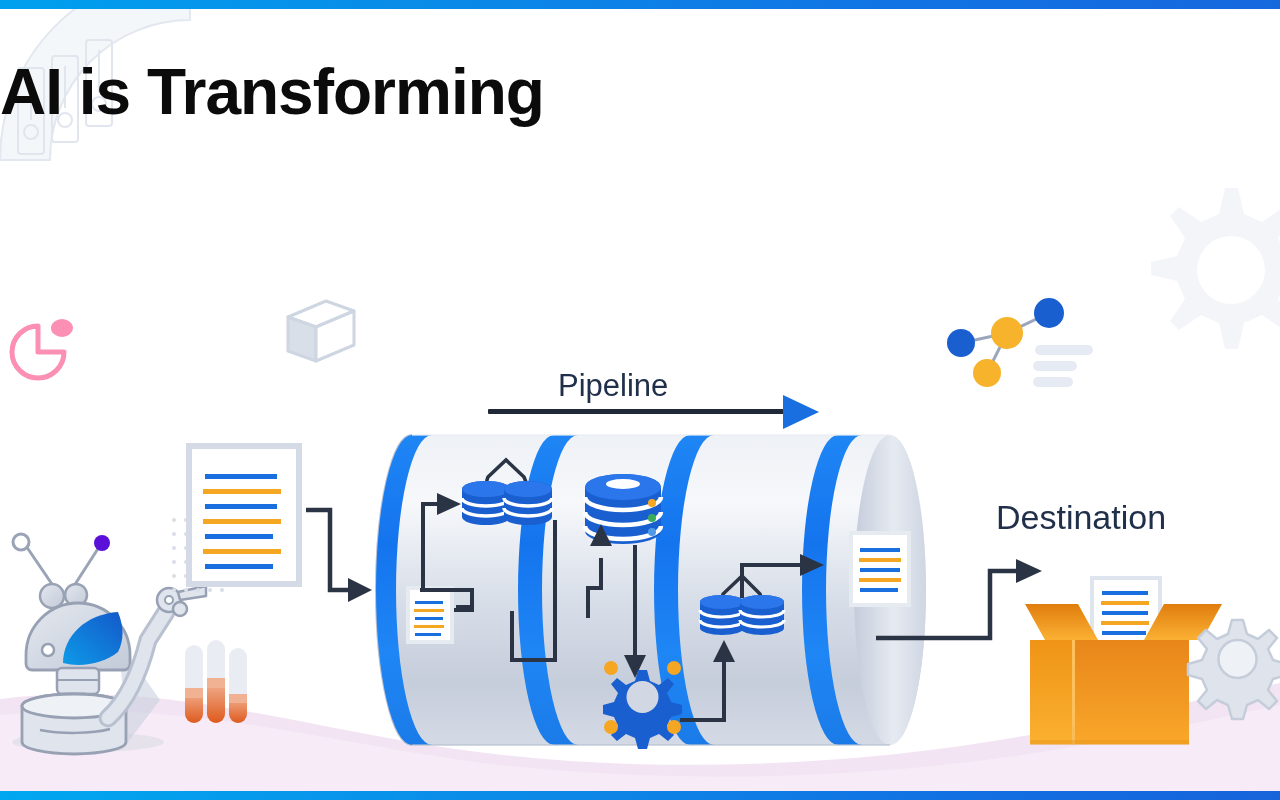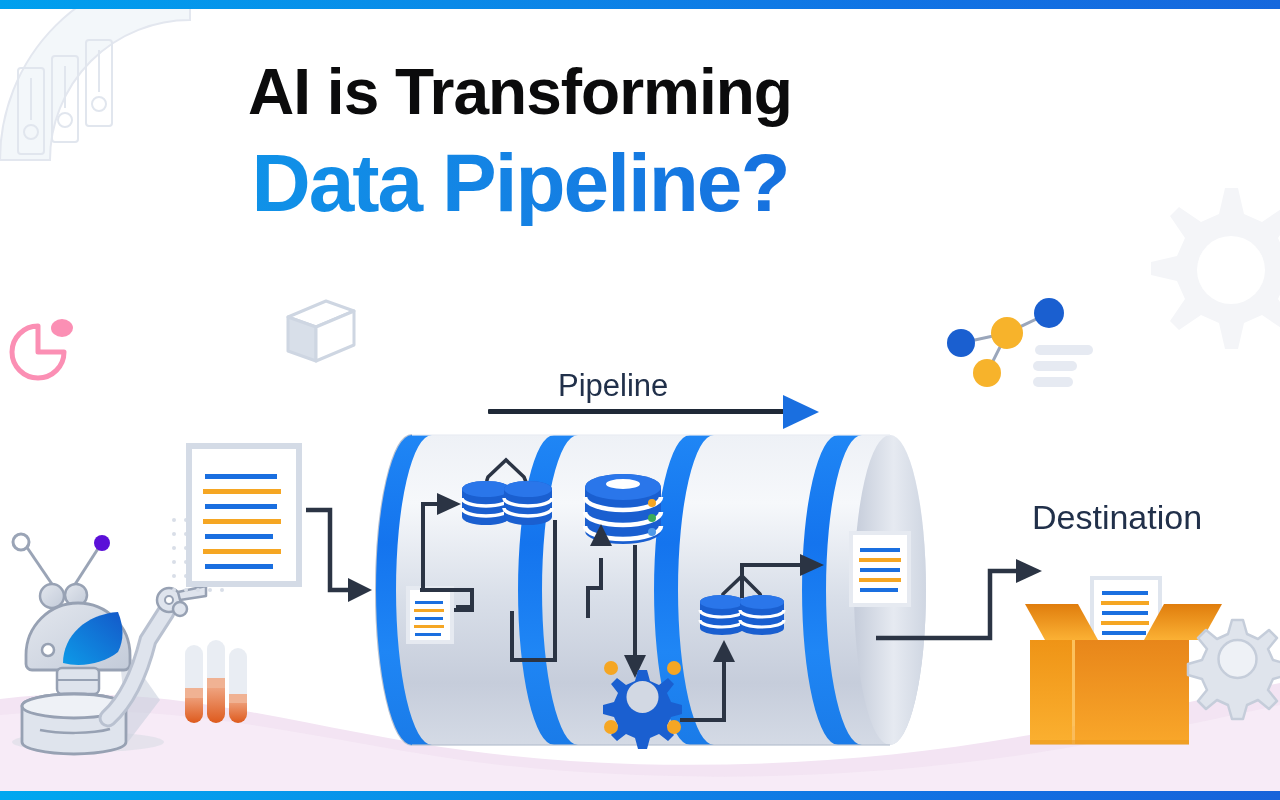--- a/index.html
+++ b/index.html
@@ -27,39 +27,39 @@
   
   .bg-wave{position:absolute;left:0;bottom:9px;width:1280px;height:120px;z-index:1;}
   .deco-arc{position:absolute;left:-60px;top:-40px;width:300px;height:260px;z-index:2;opacity:1;}
   .deco-gear-big{position:absolute;left:1130px;top:170px;width:190px;height:200px;z-index:2;}
   .deco-cube{position:absolute;left:282px;top:295px;width:78px;height:72px;z-index:3;}
   .deco-pie{position:absolute;left:8px;top:312px;width:70px;height:72px;z-index:3;}
   .deco-network{position:absolute;left:935px;top:295px;width:180px;height:100px;z-index:3;}
 
   
   .headline{
-    position:absolute;left:0;top:60px;width:1040px;text-align:center;
+    position:absolute;left:0;top:60px;width:1040px;text-align:left;
     z-index:20;
   }
   .headline-1{
     font-size:64px;font-weight:bold;color:#0b0b0c;letter-spacing:-1px;
     line-height:1.0;margin:0;
   }
   .headline-2{
     font-size:82px;font-weight:bold;line-height:1.05;margin:16px 0 0 0;
     letter-spacing:-2px;
     background:linear-gradient(90deg,#0aa2ec 0%,#0f93e8 22%,#1483e4 48%,#1672df 74%,#1765db 100%);
     -webkit-background-clip:text;background-clip:text;
     color:transparent;-webkit-text-fill-color:transparent;
   }
 
   
   .lbl{position:absolute;z-index:25;color:#21304a;font-size:34px;font-weight:normal;}
   .lbl-source{left:32px;top:472px;}
-  .lbl-destination{left:1032px;top:498px;}
+  .lbl-destination{left:996px;top:498px;}
   .lbl-dataflow{left:558px;top:368px;font-size:31px;}
 
   
   .dataflow-line{position:absolute;left:488px;top:409px;width:300px;height:5px;background:#1f2937;z-index:24;border-radius:1px;}
   .dataflow-head{
     position:absolute;left:783px;top:395px;width:0;height:0;z-index:24;
     border-left:36px solid #1a6fe0;border-top:17px solid transparent;border-bottom:17px solid transparent;
   }
 
   
@@ -123,21 +123,20 @@
     <circle cx="52" cy="78" r="14" fill="#f7b32b"></circle>
     <g fill="#e6eaf2">
       <rect x="100" y="50" width="58" height="10" rx="5"></rect>
       <rect x="98" y="66" width="44" height="10" rx="5"></rect>
       <rect x="98" y="82" width="40" height="10" rx="5"></rect>
     </g>
   </svg>
 
   <div class="headline">
     <div class="headline-1">AI is Transforming</div>
-    <div class="headline-2">Data Pipeline?</div>
   </div>
 
   <div class="lbl lbl-dataflow">Pipeline</div>
   <div class="dataflow-line"></div>
   <div class="dataflow-head"></div>
 
   <div class="lbl lbl-destination">Destination</div>
 
   <svg class="diagram" viewBox="0 0 1280 800">
     <defs>

